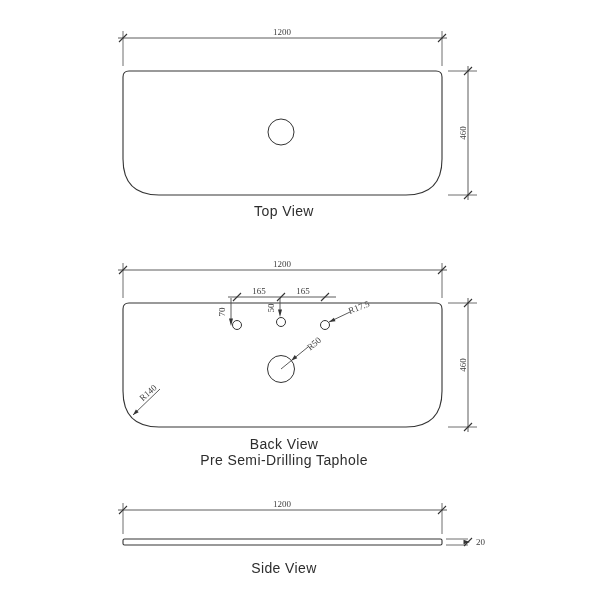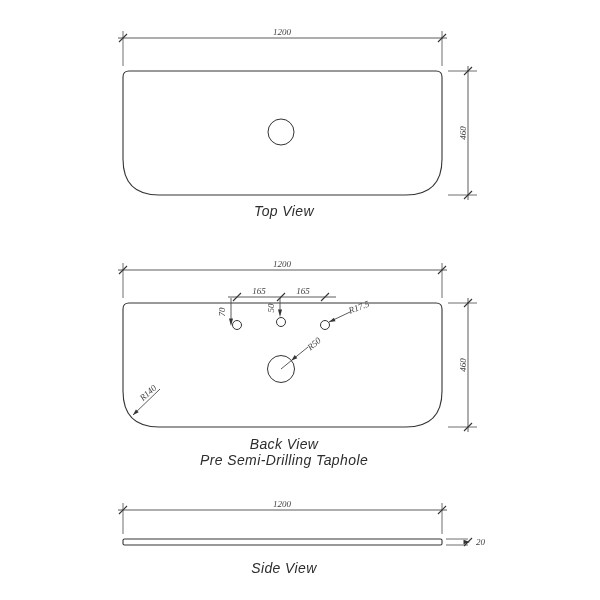--- a/index.html
+++ b/index.html
@@ -1,17 +1,17 @@
 <!DOCTYPE html>
 <html><head>
 <meta charset="utf-8">
 <style>
   html,body{margin:0;padding:0;background:#ffffff;}
   body{width:600px;height:600px;overflow:hidden;}
-  .sheet{width:600px;height:600px;background:#ffffff;position:relative;font-style:italic;}
+  .sheet{width:600px;height:600px;background:#ffffff;position:relative;}
   svg{display:block;}
   
   .outline{fill:none;stroke:#343434;stroke-width:1.1px;}
   .hole{fill:none;stroke:#343434;stroke-width:1px;}
   .dimline{fill:none;stroke:#4a4a4a;stroke-width:0.9px;}
   .extline{fill:none;stroke:#4a4a4a;stroke-width:0.8px;}
   .tick{fill:none;stroke:#343434;stroke-width:1.1px;}
   .arrow{fill:#343434;stroke:none;}
   
   .dimtext{font-family:"Liberation Serif", serif;font-size:9px;fill:#3e3e3e;}

